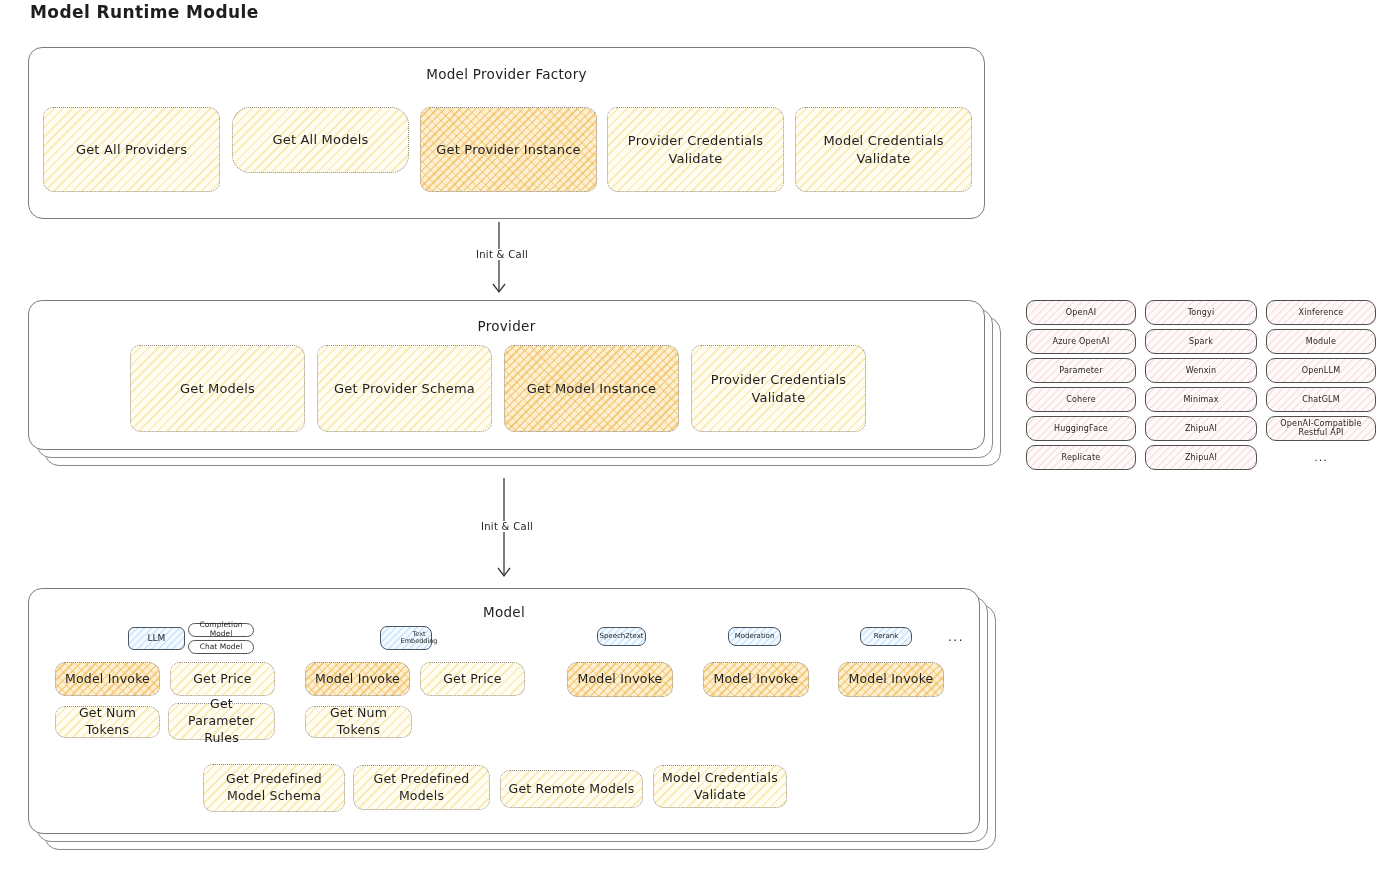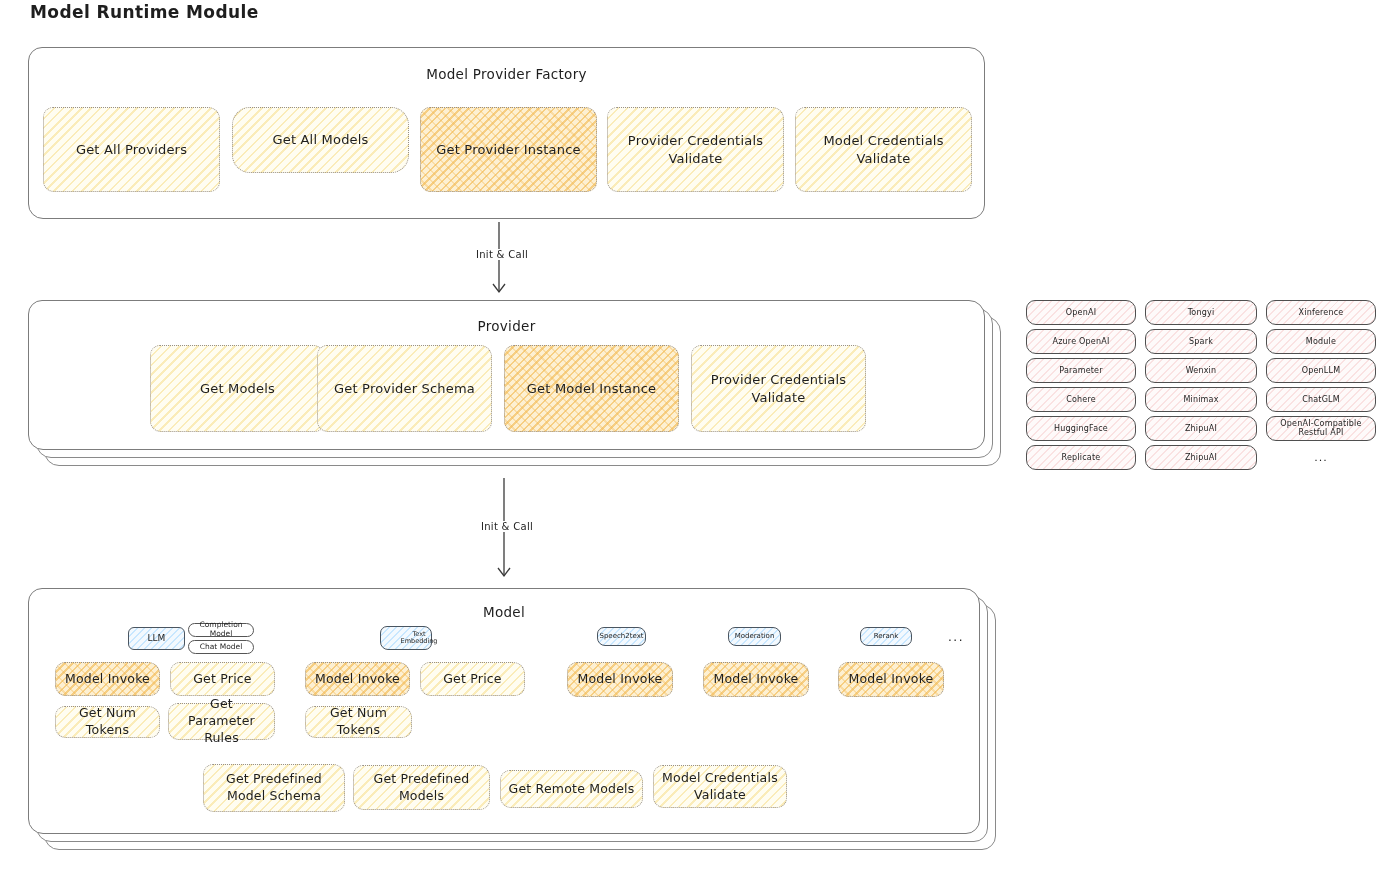--- a/index.html
+++ b/index.html
@@ -51,21 +51,21 @@
   <svg class="arrow" style="left:490px;top:222px;" width="18" height="76">
     <line x1="9" y1="0" x2="9" y2="70" stroke="#3a3a3a" stroke-width="1.3"></line>
     <polyline points="3,62 9,70 15,62" fill="none" stroke="#3a3a3a" stroke-width="1.3"></polyline>
   </svg>
   <div class="arrow-label" style="left:462px;top:249px;width:74px;">Init &amp; Call</div>
 
   <div class="layer" style="left:44px;top:316px;width:957px;height:150px;"></div>
   <div class="layer" style="left:36px;top:308px;width:957px;height:150px;"></div>
   <div class="panel" style="left:28px;top:300px;width:957px;height:150px;"></div>
   <div class="box-title" style="left:28px;top:318px;width:957px;">Provider</div>
-  <div class="btn yellow" style="left:130px;top:345px;width:175px;height:87px;margin-left:20px;">Get Models</div>
+  <div class="btn yellow" style="left:130px;top:345px;width:175px;height:87px;">Get Models</div>
   <div class="btn yellow" style="left:317px;top:345px;width:175px;height:87px;">Get Provider Schema</div>
   <div class="btn orange" style="left:504px;top:345px;width:175px;height:87px;">Get Model Instance</div>
   <div class="btn yellow" style="left:691px;top:345px;width:175px;height:87px;">Provider Credentials Validate</div>
 
   <div class="grid">
     <div class="pill">OpenAI</div>
     <div class="pill">Tongyi</div>
     <div class="pill">Xinference</div>
     <div class="pill">Azure OpenAI</div>
     <div class="pill">Spark</div>

